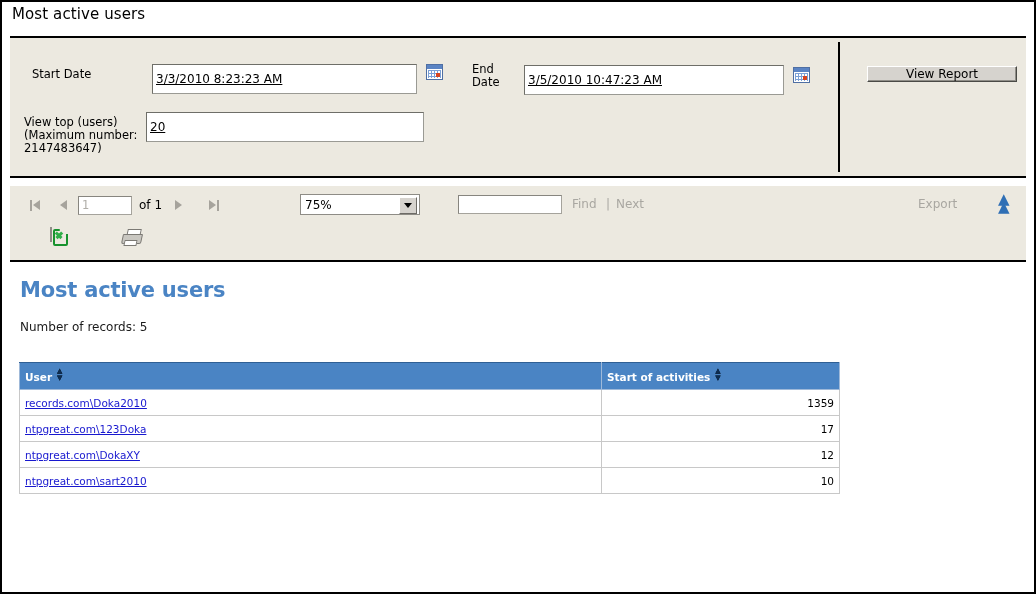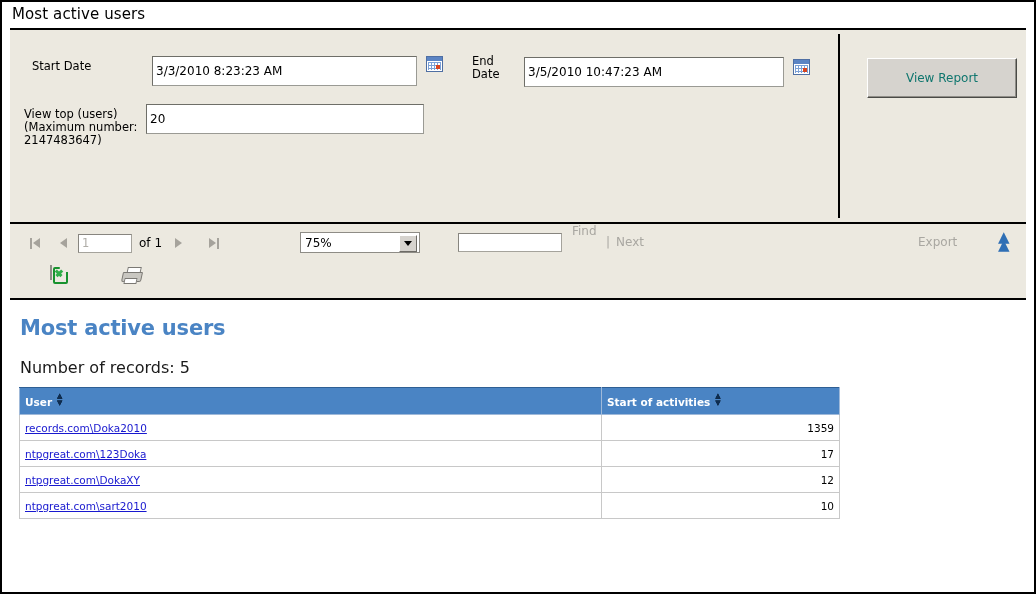--- a/index.html
+++ b/index.html
@@ -32,25 +32,25 @@
     font-size: 15px;
     color: #000;
     background: #ffffff;
     letter-spacing: 0.1px;
   }
 
   
   .param-panel {
     position: relative;
     box-sizing: border-box;
-    margin: 0 8px;
+    margin: 8px 8px;
     border-top: 2px solid #000000;
     border-bottom: 2px solid #000000;
     background: #ece9e0;
-    height: 196px;
+    height: 142px;
   }
   .param-divider {
     position: absolute;
     left: 828px;
     top: 4px;
     bottom: 4px;
     width: 2px;
     background: #000000;
   }
 
@@ -69,20 +69,21 @@
     height: 21px;
     padding: 14px 3px;
     font-family: "DejaVu Sans", "Liberation Sans", sans-serif;
     font-size: 12px;
     color: #000;
     background: #ffffff;
     border: 1px solid #9a9a94;
     border-top-color: #6e6e68;
     border-left-color: #6e6e68;
     outline: none;
+    text-decoration: underline;
   }
 
   .cal-icon {
     width: 17px;
     height: 16px;
     box-sizing: border-box;
     border: 1px solid #4f6fa3;
     background: #ffffff;
     position: relative;
     display: inline-block;
@@ -106,27 +107,27 @@
     bottom: 2px;
     width: 4px;
     height: 4px;
     background: #d8441f;
   }
 
   .btn-3d {
     box-sizing: border-box;
     font-family: "DejaVu Sans", "Liberation Sans", sans-serif;
     font-size: 12px;
-    color: #0f766e;
+    color: #000000;
     background: #d6d3ce;
     border: 1px solid #ffffff;
     border-right-color: #4a4a46;
     border-bottom-color: #4a4a46;
     box-shadow: inset -1px -1px 0 #908e88;
-    padding: 12px 18px;
+    padding: 0 18px;
     cursor: default;
   }
 
   
   .toolbar {
     position: relative;
     box-sizing: border-box;
     margin: 0 8px;
     background: #ece9e0;
     height: 76px;
@@ -310,23 +311,23 @@
   }
   .report-title {
     font-family: "DejaVu Sans", "Liberation Sans", sans-serif;
     font-size: 21px;
     font-weight: bold;
     color: #4a84c4;
     letter-spacing: -0.2px;
     margin: 0 0 18px 2px;
   }
   .rec-count {
-    font-size: 16px;
+    font-size: 12px;
     color: #1a1a1a;
-    margin: 0 0 10px 2px;
+    margin: 0 0 28px 2px;
   }
 
   table.report-table {
     border-collapse: collapse;
     width: 820px;
     table-layout: fixed;
     margin-left: 1px;
   }
   table.report-table th {
     background: #4a84c4;
@@ -433,21 +434,21 @@
 
       <div class="tb-item select-box" style="left:290px; top:8px; width:120px;">
         <span>75%</span>
         <span class="select-arrow">
             <i></i>
           </span>
       </div>
 
       <input class="tb-item find-input" style="left: 448px; top: 9px;" type="text" value="">
 
-      <span class="tb-item dim-text" style="left:562px; top:0;">Find</span>
+      <span class="tb-item dim-text" style="left:562px; top:11px;">Find</span>
       <span class="tb-item dim-text" style="left:596px; top:11px;">|</span>
       <span class="tb-item dim-text" style="left:606px; top:11px;">Next</span>
 
 
       <span class="tb-item dim-text" style="left:908px; top:11px;">Export</span>
 
       <span class="tb-item chev-up" style="left:988px; top:9px;">▲<br>▲</span>
     </div>
 
     <div class="tb-row2">

